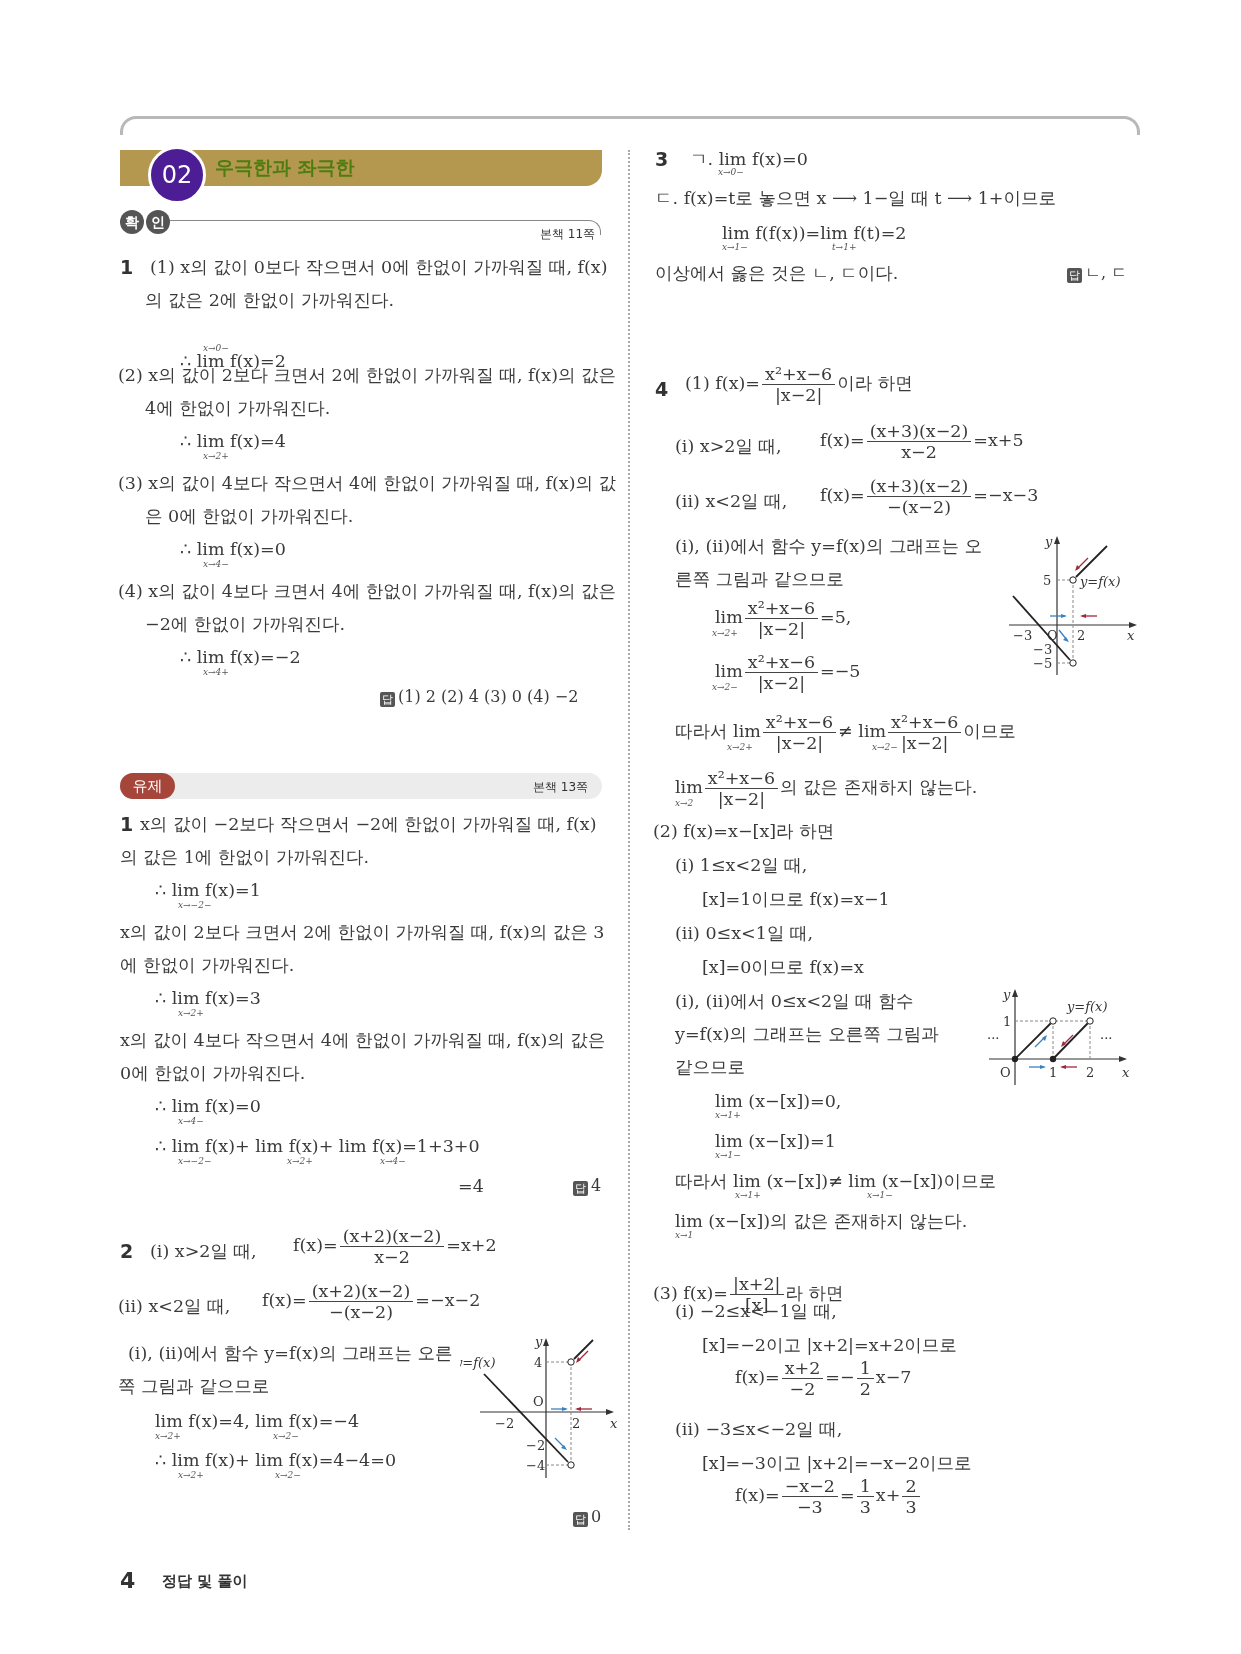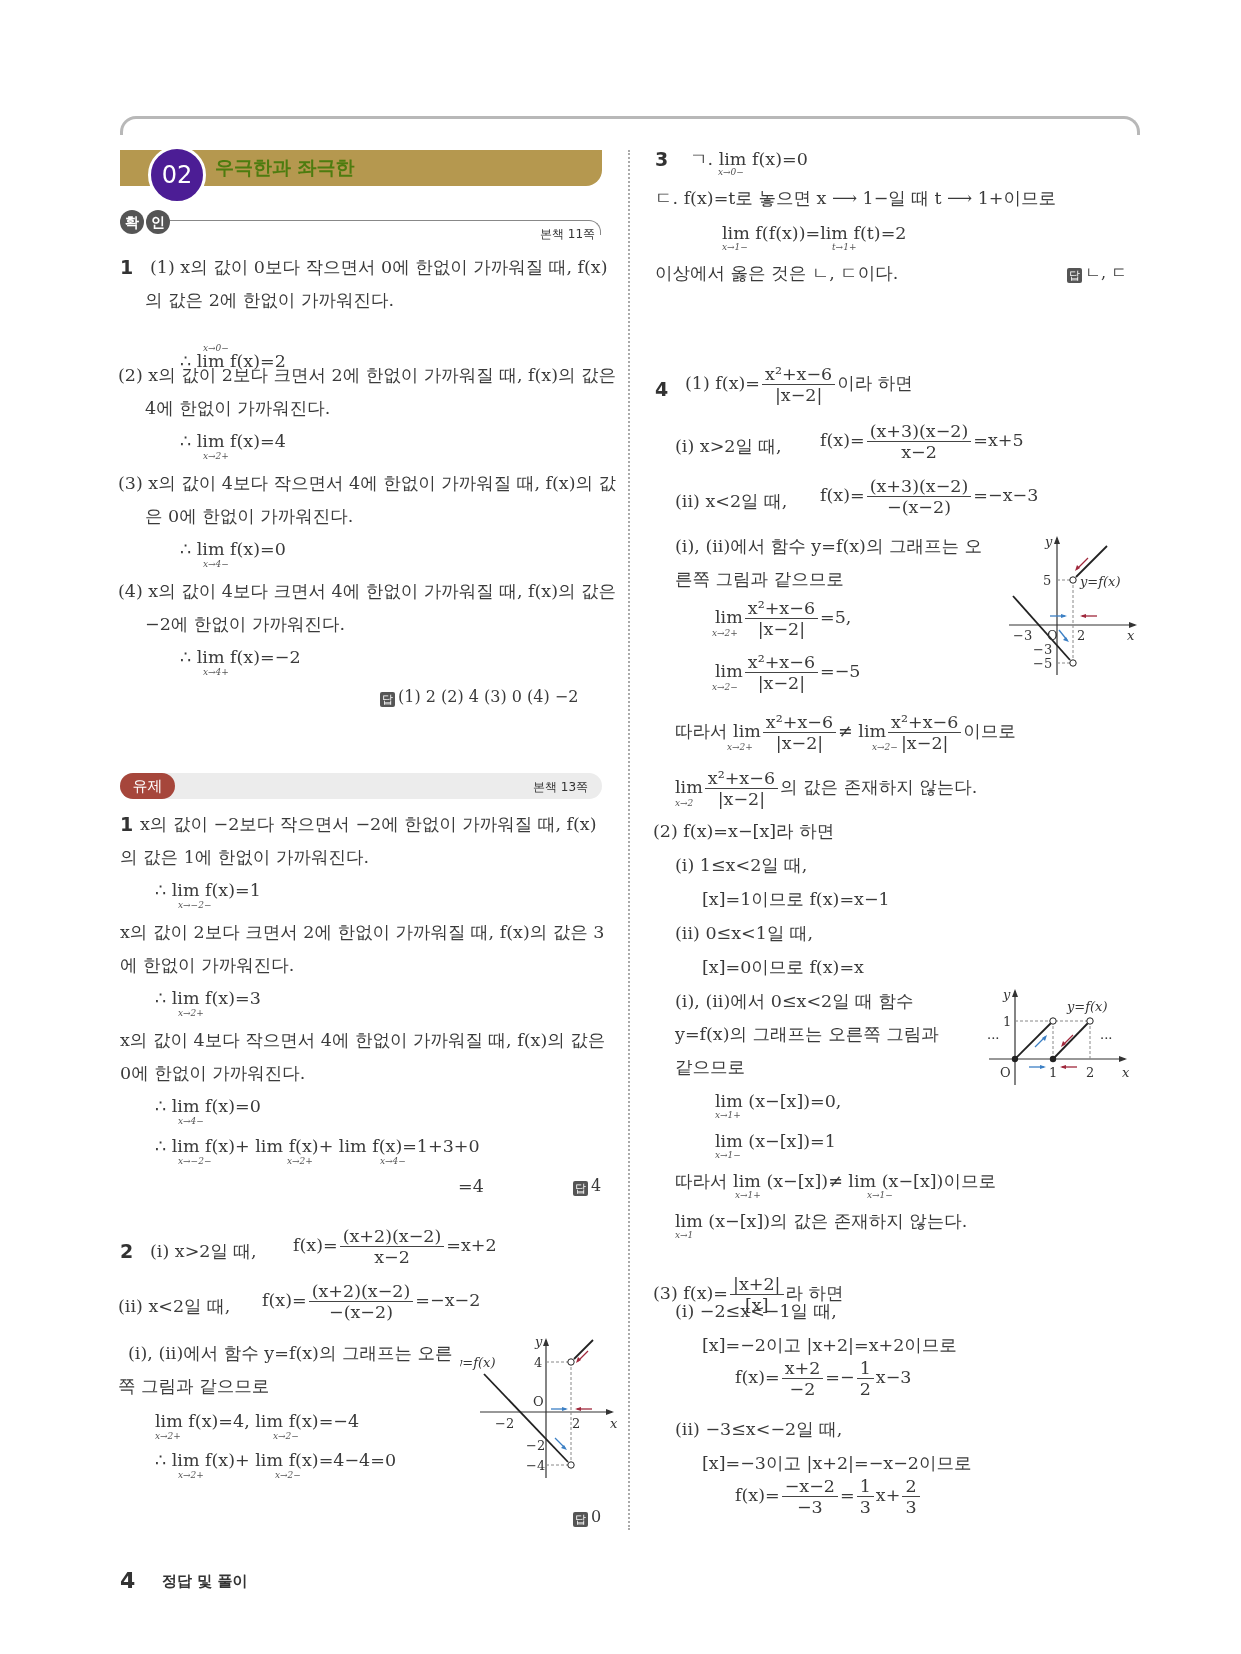--- a/index.html
+++ b/index.html
@@ -272,21 +272,21 @@
   <text x="2" y="58">···</text>
   <text x="115" y="58">···</text>
 </svg>
 
 <div class="txt" style="left:653px;top:1250px;margin-top:24px;">
   <span>(3) f(x)=</span><span class="frac"><span class="n">|x+2|</span><span class="d">[x]</span></span><span>라 하면</span>
 </div>
 <div class="txt" style="left:675px;top:1300px;">(i) −2≤x&lt;−1일 때,</div>
 <div class="txt" style="left:702px;top:1334px;">[x]=−2이고 |x+2|=x+2이므로</div>
 <div class="txt" style="left:735px;top:1358px;">
-  <span>f(x)=</span><span class="frac"><span class="n">x+2</span><span class="d">−2</span></span><span>=−</span><span class="frac"><span class="n">1</span><span class="d">2</span></span><span>x−3</span>
+  <span>f(x)=</span><span class="frac"><span class="n">x+2</span><span class="d">−2</span></span><span>=−</span><span class="frac"><span class="n">1</span><span class="d">2</span></span><span>x−7</span>
 </div>
 <div class="txt" style="left:675px;top:1418px;">(ii) −3≤x&lt;−2일 때,</div>
 <div class="txt" style="left:702px;top:1452px;">[x]=−3이고 |x+2|=−x−2이므로</div>
 <div class="txt" style="left:735px;top:1476px;">
   <span>f(x)=</span><span class="frac"><span class="n">−x−2</span><span class="d">−3</span></span><span>=</span><span class="frac"><span class="n">1</span><span class="d">3</span></span><span>x+</span><span class="frac"><span class="n">2</span><span class="d">3</span></span>
 </div>
 
 <div class="abs footer-num">4</div>
 <div class="abs footer-title">정답 및 풀이</div>
 

